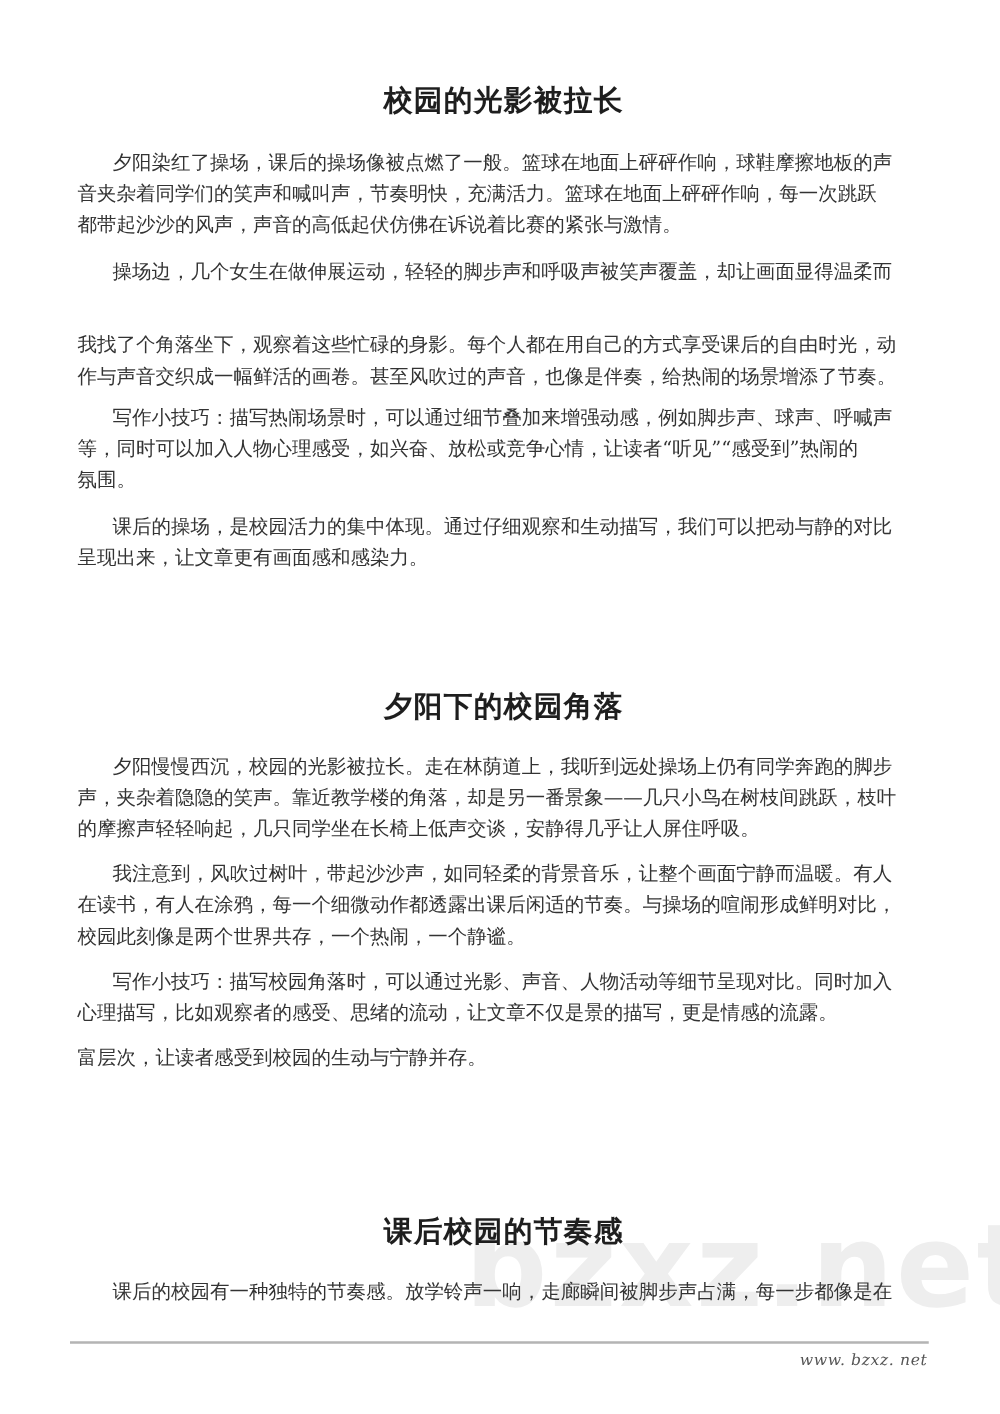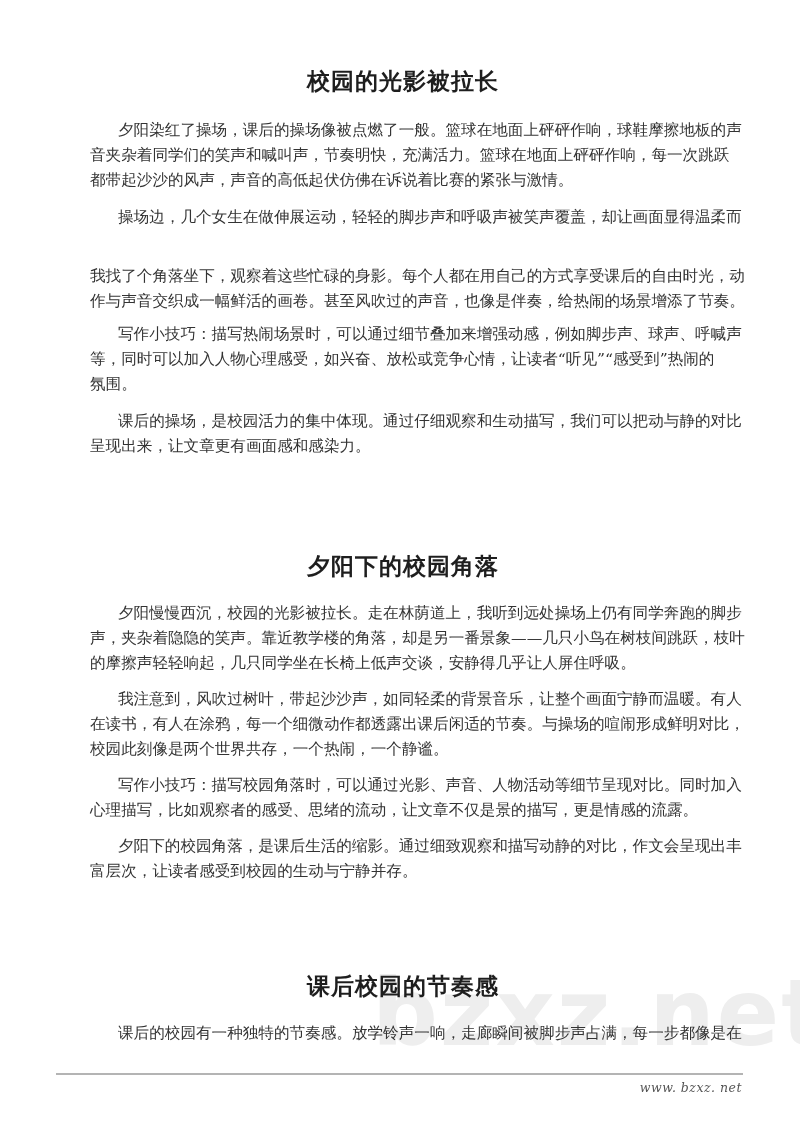--- a/index.html
+++ b/index.html
@@ -5,21 +5,21 @@
   html, body { margin: 0; padding: 0; background: #ffffff; }
   body { width: 800px; height: 1131px; position: relative; overflow: hidden;
          font-family: "DejaVu Serif", "Liberation Serif", serif; color: #2a2a2a; }
   .watermark { position: absolute; left: 372px; top: 968px; font-family: "DejaVu Sans", "Liberation Sans", sans-serif;
                font-weight: bold; font-size: 92px; color: #eeeeee; letter-spacing: 2px; line-height: 1; z-index: 0; }
   .section { position: absolute; left: 62px; width: 682px; z-index: 1; }
   .heading { position: absolute; left: 0; width: 682px; text-align: center;
              font-family: "DejaVu Sans", "Liberation Sans", sans-serif; font-weight: bold;
              font-size: 23px; color: #1e1e1e; line-height: 30px; letter-spacing: 1px; }
   .para { position: absolute; left: 0; width: 682px; }
-  .line { display: block; height: 25px; line-height: 25px; font-size: 15.6px; white-space: nowrap; color: #333; margin-left: 28px; }
+  .line { display: block; height: 25px; line-height: 25px; font-size: 15.6px; white-space: nowrap; color: #333; }
   .indent { padding-left: 28px; }
   .footer-rule { position: absolute; left: 56px; top: 1073px; width: 687px; height: 2px; background: #b4b4b4; z-index: 1; }
   .footer-text { position: absolute; right: 58px; top: 1080px; font-family: "DejaVu Serif", "Liberation Serif", serif;
                  font-style: italic; font-size: 12.5px; color: #555; letter-spacing: 0.5px; z-index: 1; }
 </style>
 </head>
 <body>
 
 <div class="watermark">bzxz.net</div>
 
@@ -58,21 +58,20 @@
       <div class="para" style="top: 136px;">
         <span class="line indent">我注意到，风吹过树叶，带起沙沙声，如同轻柔的背景音乐，让整个画面宁静而温暖。有人</span>
         <span class="line">在读书，有人在涂鸦，每一个细微动作都透露出课后闲适的节奏。与操场的喧闹形成鲜明对比，</span>
         <span class="line">校园此刻像是两个世界共存，一个热闹，一个静谧。</span>
       </div>
       <div class="para" style="top: 222px;">
         <span class="line indent">写作小技巧：描写校园角落时，可以通过光影、声音、人物活动等细节呈现对比。同时加入</span>
         <span class="line">心理描写，比如观察者的感受、思绪的流动，让文章不仅是景的描写，更是情感的流露。</span>
       </div>
       <div class="para" style="top: 283px;">
-        <span class="line indent">夕阳下的校园角落，是课后生活的缩影。通过细致观察和描写动静的对比，作文会呈现出丰</span>
         <span class="line">富层次，让读者感受到校园的生动与宁静并存。</span>
       </div>
     </section>
     <section class="section" style="top: 971px;">
       <h2 class="heading" style="margin: 0px; top: 0px;">课后校园的节奏感</h2>
       <div class="para" style="top: 50px;">
         <span class="line indent">课后的校园有一种独特的节奏感。放学铃声一响，走廊瞬间被脚步声占满，每一步都像是在</span>
       </div>
     </section>
   </main>

